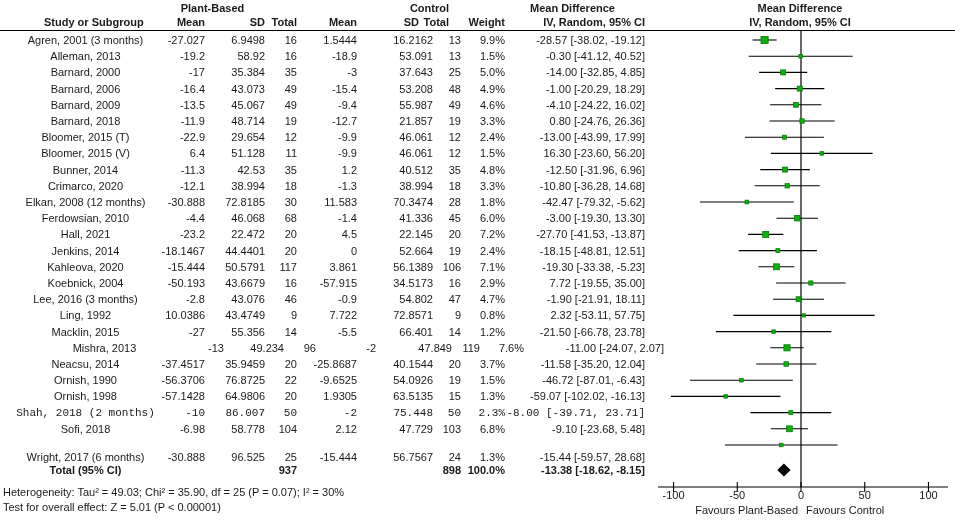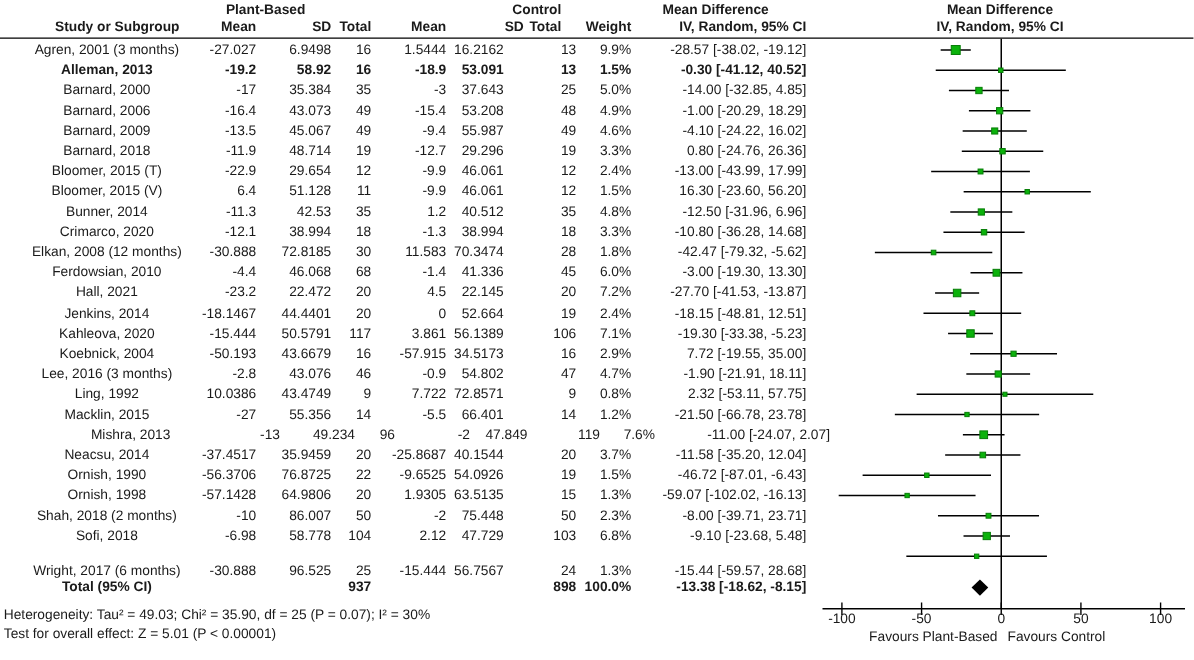--- a/index.html
+++ b/index.html
@@ -13,21 +13,21 @@
   .r{text-align:right;}
   .c{text-align:center;}
   .hdr-line{position:absolute;left:0;top:30px;width:955px;height:0;border-top:1.5px solid #000;}
   .row{position:absolute;height:16px;line-height:16px;}
   .cell{position:absolute;height:16px;line-height:16px;white-space:nowrap;overflow:visible;}
   .c-name{left:3px;width:165px;text-align:center;}
   .c-m1{left:128px;width:77px;text-align:right;}
   .c-sd1{left:208px;width:57px;text-align:right;}
   .c-t1{left:262px;width:35px;text-align:right;}
   .c-m2{left:298px;width:59px;text-align:right;}
-  .c-sd2{left:342px;width:61px;text-align:right;}
+  .c-sd2{left:372px;width:61px;text-align:right;}
   .c-t2{left:428px;width:33px;text-align:right;}
   .c-w{left:450px;width:55px;text-align:right;}
   .c-ci{left:500px;width:145px;text-align:right;}
   .tick-label{position:absolute;width:44px;text-align:center;top:489px;line-height:13px;}
   #plot{position:absolute;left:655px;top:30px;width:300px;height:498px;}
 </style>
 </head>
 <body>
 
 <div id="app">
@@ -55,21 +55,21 @@
         <span class="cell c-name">Agren, 2001 (3 months)</span>
         <span class="cell c-m1">-27.027</span>
         <span class="cell c-sd1">6.9498</span>
         <span class="cell c-t1">16</span>
         <span class="cell c-m2">1.5444</span>
         <span class="cell c-sd2">16.2162</span>
         <span class="cell c-t2">13</span>
         <span class="cell c-w">9.9%</span>
         <span class="cell c-ci">-28.57 [-38.02, -19.12]</span>
       </div>
-      <div class="row" style="top: 48.2px; left: 0px; width: 650px; font-weight: bold;">
+      <div class="row" style="top: 48.2px; left: 0px; width: 650px;">
         <span class="cell c-name">Alleman, 2013</span>
         <span class="cell c-m1">-19.2</span>
         <span class="cell c-sd1">58.92</span>
         <span class="cell c-t1">16</span>
         <span class="cell c-m2">-18.9</span>
         <span class="cell c-sd2">53.091</span>
         <span class="cell c-t2">13</span>
         <span class="cell c-w">1.5%</span>
         <span class="cell c-ci">-0.30 [-41.12, 40.52]</span>
       </div>
@@ -105,21 +105,21 @@
         <span class="cell c-t2">49</span>
         <span class="cell c-w">4.6%</span>
         <span class="cell c-ci">-4.10 [-24.22, 16.02]</span>
       </div>
       <div class="row" style="top: 113px; left: 0px; width: 650px;">
         <span class="cell c-name">Barnard, 2018</span>
         <span class="cell c-m1">-11.9</span>
         <span class="cell c-sd1">48.714</span>
         <span class="cell c-t1">19</span>
         <span class="cell c-m2">-12.7</span>
-        <span class="cell c-sd2">29.296</span>
+        <span class="cell c-sd2">21.857</span>
         <span class="cell c-t2">19</span>
         <span class="cell c-w">3.3%</span>
         <span class="cell c-ci">0.80 [-24.76, 26.36]</span>
       </div>
       <div class="row" style="top: 129.2px; left: 0px; width: 650px;">
         <span class="cell c-name">Bloomer, 2015 (T)</span>
         <span class="cell c-m1">-22.9</span>
         <span class="cell c-sd1">29.654</span>
         <span class="cell c-t1">12</span>
         <span class="cell c-m2">-9.9</span>
@@ -297,21 +297,21 @@
         <span class="cell c-name">Ornish, 1998</span>
         <span class="cell c-m1">-57.1428</span>
         <span class="cell c-sd1">64.9806</span>
         <span class="cell c-t1">20</span>
         <span class="cell c-m2">1.9305</span>
         <span class="cell c-sd2">63.5135</span>
         <span class="cell c-t2">15</span>
         <span class="cell c-w">1.3%</span>
         <span class="cell c-ci">-59.07 [-102.02, -16.13]</span>
       </div>
-      <div class="row" style="top: 404.6px; left: 0px; width: 650px;">
+      <div class="row" style="top: 404.6px; left: 0px; width: 650px; font-family: Liberation Mono, monospace;">
         <span class="cell c-name">Shah, 2018 (2 months)</span>
         <span class="cell c-m1">-10</span>
         <span class="cell c-sd1">86.007</span>
         <span class="cell c-t1">50</span>
         <span class="cell c-m2">-2</span>
         <span class="cell c-sd2">75.448</span>
         <span class="cell c-t2">50</span>
         <span class="cell c-w">2.3%</span>
         <span class="cell c-ci">-8.00 [-39.71, 23.71]</span>
       </div>

